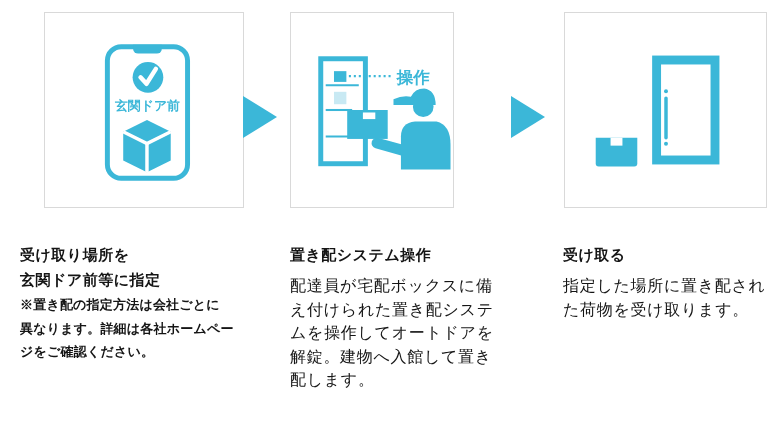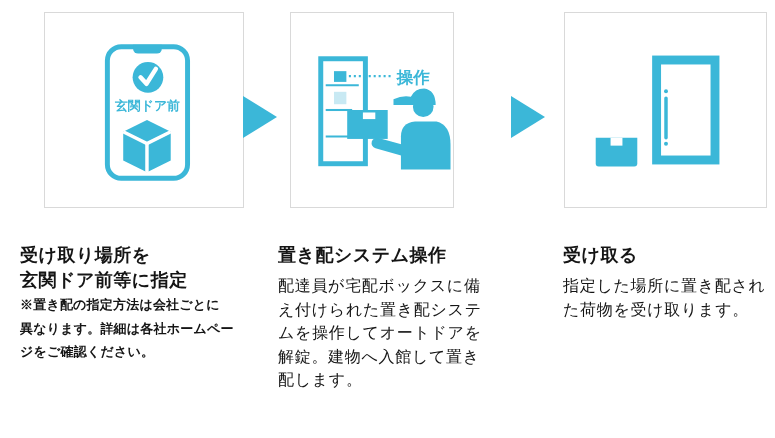--- a/index.html
+++ b/index.html
@@ -43,25 +43,25 @@
     border-top: 21px solid transparent;
     border-bottom: 21px solid transparent;
     border-left: 34px solid var(--accent-cyan, #3bb7d8);
   }
   #arrow-1 { left: 243px; }
   #arrow-2 { left: 511px; }
 
   
   .col { position: absolute; top: 243px; }
   #col-1 { left: 20px;  width: 248px; }
-  #col-2 { left: 278px; width: 218px; }
+  #col-2 { left: 290px; width: 218px; }
   #col-3 { left: 563px; width: 218px; }
 
   .step-heading {
-    font-size: 18px; font-weight: bold;
+    font-size: 15px; font-weight: bold;
     line-height: 25px; letter-spacing: 0.5px;
     margin: 0; white-space: pre;
   }
   .step-body {
     font-size: 16px; font-weight: normal;
     line-height: 23.5px; letter-spacing: 0.7px;
     margin: 6px 0 0; white-space: pre;
   }
   .step-note {
     font-size: 13px; font-weight: bold;

